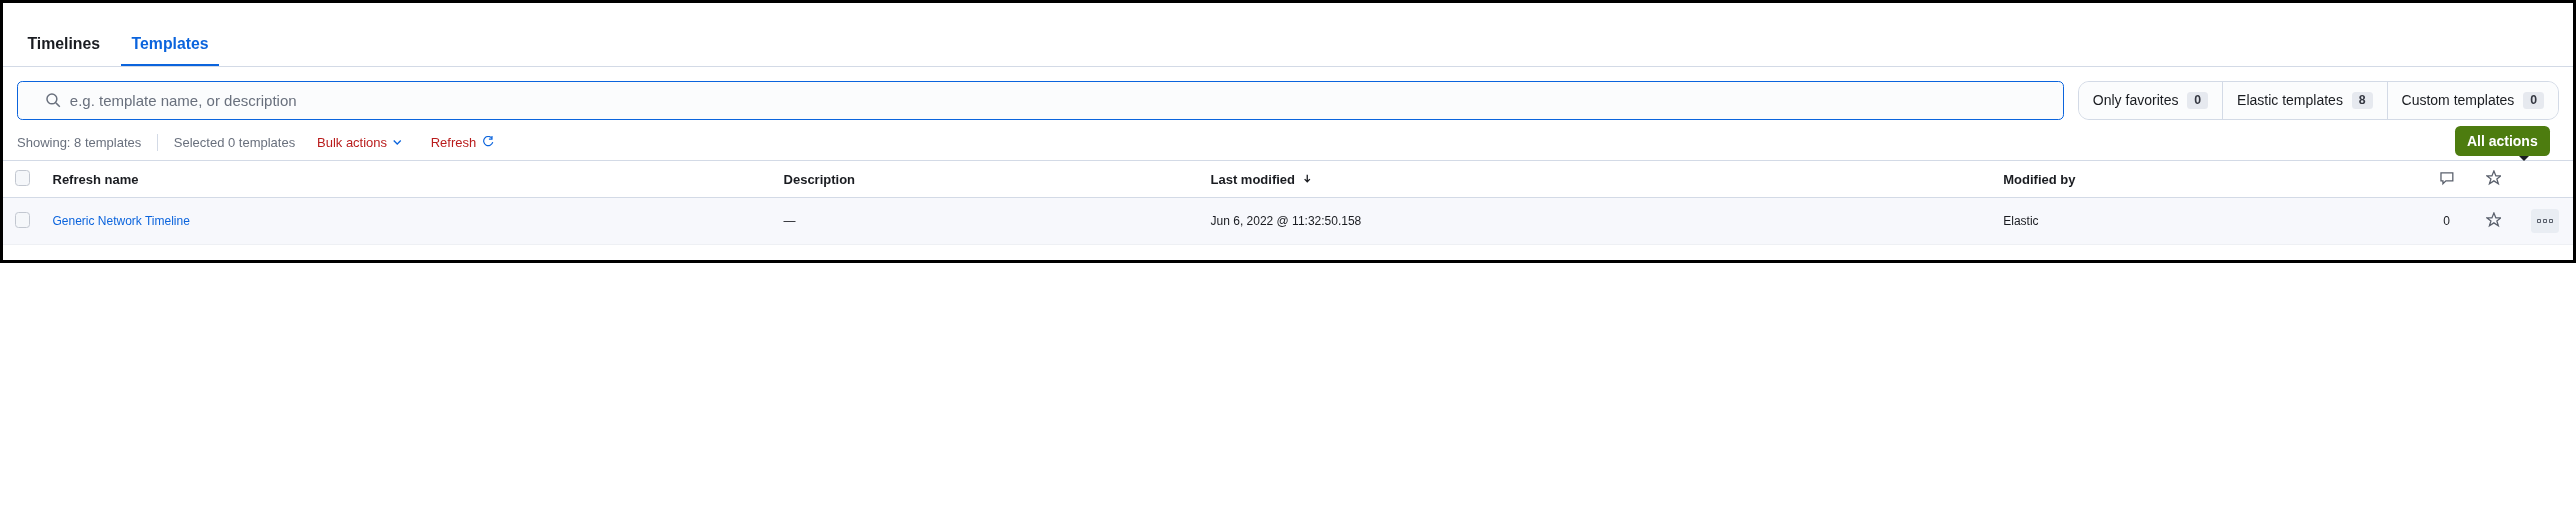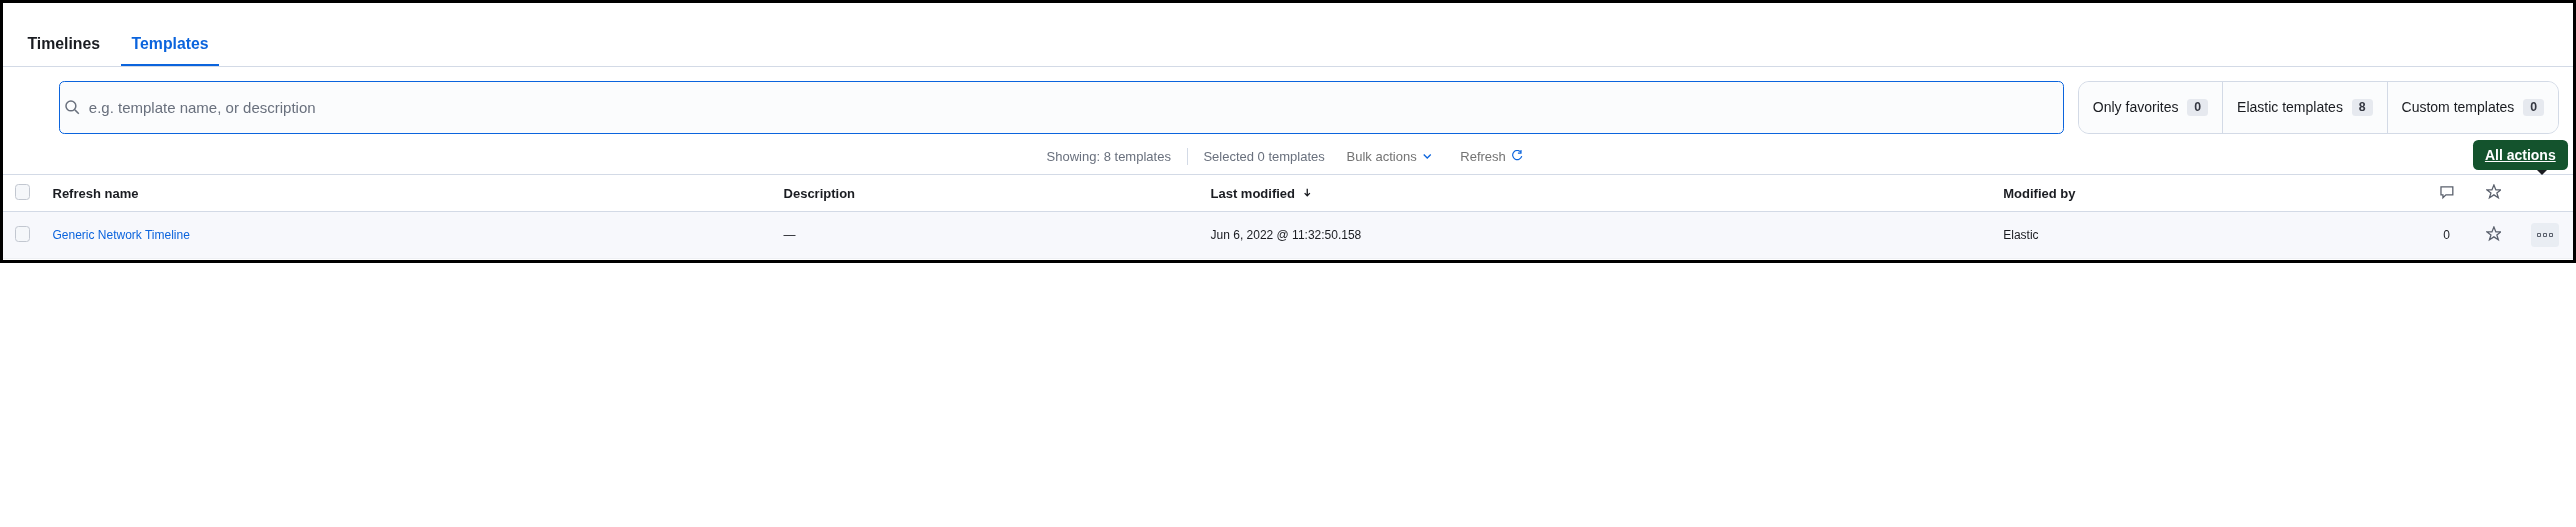--- a/index.html
+++ b/index.html
@@ -42,24 +42,23 @@
     gap: 14px;
     padding: 14px;
   }
   .search-wrap {
     flex: 1;
     display: flex;
     align-items: center;
     border: 0.9px solid #0b64dd;
     border-bottom: 1.8px solid #0b64dd;
     border-radius: 5.3px;
-    padding: 0 4px;
-    height: 53px;
+    padding: 0 27px;
+    height: 39px;
     background: #fbfcfd;
-    margin-left: 42px;
   }
   .search-wrap svg { flex-shrink: 0; }
   .search-input {
     border: none;
     outline: none;
     background: transparent;
     font-size: 15px;
     color: #343741;
     width: 100%;
     margin-left: 7px;
@@ -94,29 +93,28 @@
     font-weight: 600;
     color: #343741;
   }
   .status-row {
     display: flex;
     align-items: center;
     padding: 0 14px 8.8px;
     gap: 15.8px;
     font-size: 13px;
     color: #69707d;
-    justify-content: center;
   }
   .vdiv {
     width: 0.9px;
     height: 17.5px;
     background: #d3dae6;
   }
   .link-btn {
-    color: #737373;
+    color: #b91c1c;
     background: none;
     border: none;
     font-size: 13px;
     font-weight: 500;
     cursor: pointer;
     display: inline-flex;
     align-items: center;
     gap: 5.3px;
   }
   table {
@@ -164,30 +162,29 @@
     justify-content: center;
     gap: 2.6px;
   }
   .dot {
     width: 3.5px; height: 3.5px;
     border: 0.9px solid #5a606c;
     border-radius: 0.9px;
   }
   .tooltip {
     position: absolute;
-    right: 5px;
+    right: 23px;
     top: -35px;
-    background: #14532d;
+    background: #4d7c0f;
     color: #fff;
     font-size: 14px;
     padding: 7px 12.3px;
     border-radius: 5.3px;
     white-space: nowrap;
     pointer-events: none;
-    text-decoration: underline;
   }
   .tooltip::after {
     content: "";
     position: absolute;
     bottom: -5.3px;
     right: 21px;
     border: 5.3px solid transparent;
     border-top-color: #1a1c21;
     border-bottom: none;
   }

